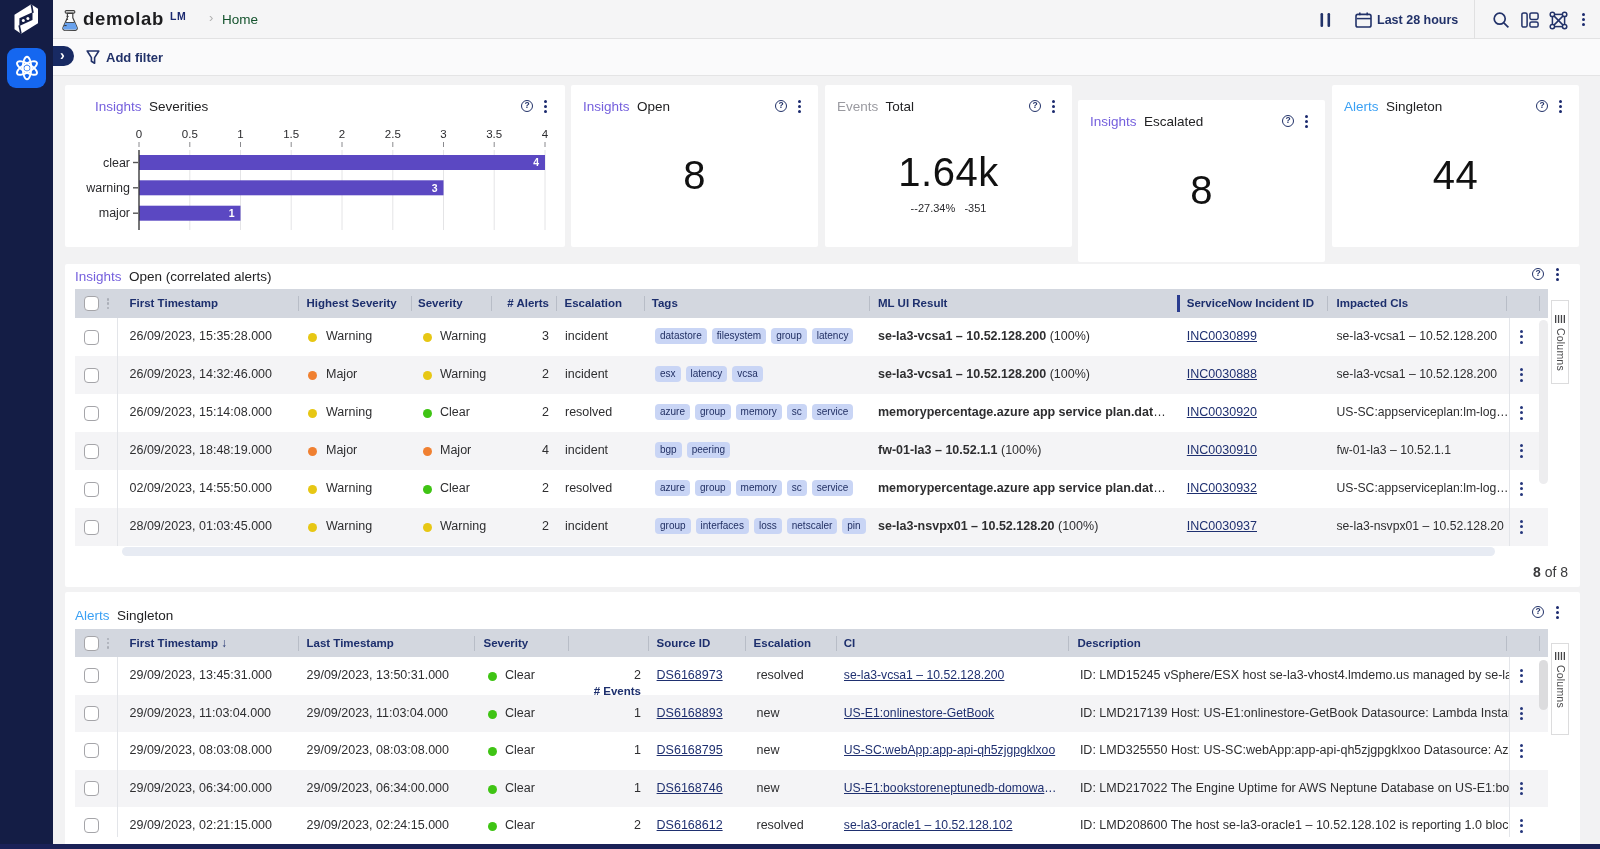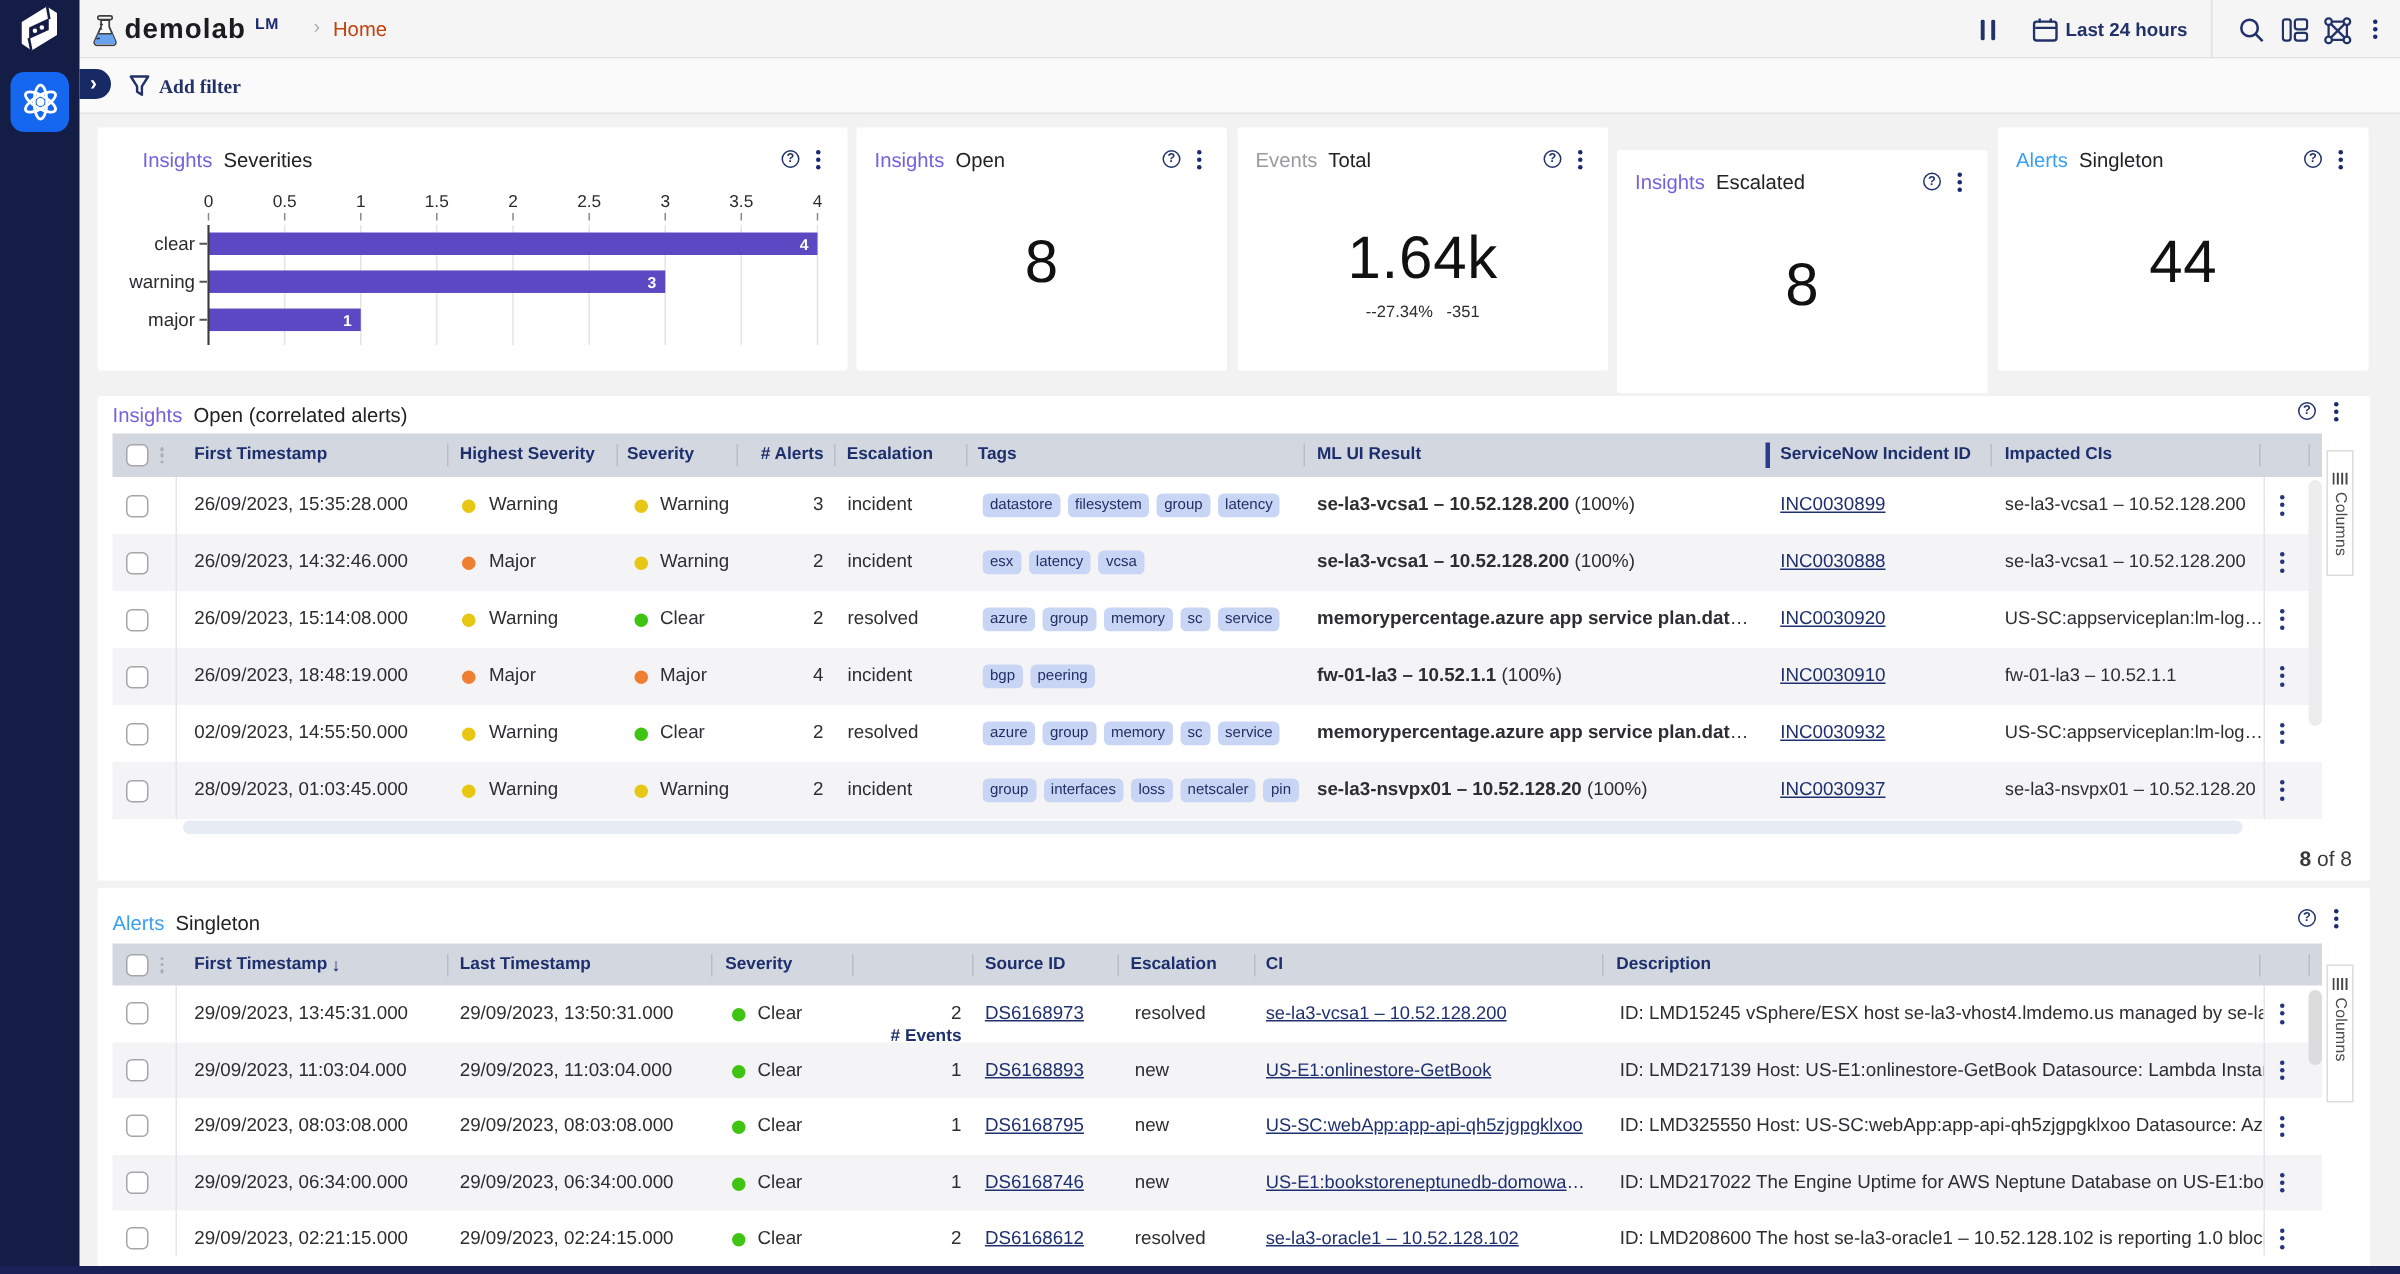--- a/index.html
+++ b/index.html
@@ -61,32 +61,32 @@
 <path d="M6.4 3.4 V7.8 L2.0 17.6 a1.9 1.9 0 0 0 1.75 2.7 h10.6 a1.9 1.9 0 0 0 1.75 -2.7 L11.8 7.8 V3.4 Z" fill="#fdfdfd" stroke="#3f3f3f" stroke-width="1.15"></path>
 <path d="M4.6 12.3 h9.1 l2.2 5.2 a1.35 1.35 0 0 1 -1.25 1.9 H3.5 a1.35 1.35 0 0 1 -1.25 -1.9 Z" fill="#69a2ee"></path>
 <line x1="4.6" y1="12.5" x2="13.6" y2="12.5" stroke="#3f3f3f" stroke-width="0.9"></line>
 <line x1="5.6" y1="6.4" x2="7.7" y2="6.4" stroke="#3f3f3f" stroke-width="1"></line>
 <line x1="5.1" y1="9.4" x2="7.1" y2="9.4" stroke="#3f3f3f" stroke-width="1"></line>
 <line x1="3.2" y1="15.6" x2="5.6" y2="15.6" stroke="#2f2f2f" stroke-width="1"></line>
 </svg>
 <div class="abs" style="left:30px;top:8px;font-size:18.5px;font-weight:bold;color:#1c1c1e;letter-spacing:0.7px;">demolab</div>
 <div class="abs" style="left:117px;top:10px;font-size:10.5px;font-weight:bold;color:#1b2a70;letter-spacing:0.5px;">LM</div>
 <div class="abs" style="left:156px;top:10px;color:#b0b0b0;font-size:13px;">›</div>
-<div class="abs" style="left:169px;top:12px;font-size:13.5px;color:#c2410c;">Home</div>
+<div class="abs" style="left:169px;top:12px;font-size:13.5px;color:#14532d;">Home</div>
 <svg class="abs" style="left:1267px;top:13px;" width="11" height="14" viewBox="0 0 11 14">
 <rect x="0.5" y="0" width="2.6" height="14" rx="1.2" fill="#223269"></rect>
 <rect x="7.5" y="0" width="2.6" height="14" rx="1.2" fill="#223269"></rect>
 </svg>
 <svg class="abs" style="left:1302px;top:12px;" width="17" height="16" viewBox="0 0 17 16">
 <rect x="1" y="2.4" width="15" height="12.6" rx="1.8" fill="none" stroke="#223269" stroke-width="1.6"></rect>
 <line x1="1.8" y1="6.6" x2="16" y2="6.6" stroke="#223269" stroke-width="1.5"></line>
 <line x1="4.8" y1="0.4" x2="4.8" y2="3.2" stroke="#223269" stroke-width="1.6"></line>
 <line x1="12.2" y1="0.4" x2="12.2" y2="3.2" stroke="#223269" stroke-width="1.6"></line>
 </svg>
-<div class="abs" style="left:1324px;top:13px;font-size:12.5px;font-weight:600;color:#223269;">Last 24 hours</div>
+<div class="abs" style="left:1324px;top:13px;font-size:12.5px;font-weight:600;color:#223269;">Last 28 hours</div>
 <div class="abs" style="left:1421px;top:0;width:1px;height:39px;background:#e0e0e1;"></div>
 <svg class="abs" style="left:1440px;top:12px;" width="17" height="17" viewBox="0 0 17 17">
 <circle cx="6.7" cy="6.7" r="5.5" fill="none" stroke="#223269" stroke-width="1.7"></circle>
 <line x1="10.8" y1="10.8" x2="15.4" y2="15.4" stroke="#223269" stroke-width="1.7"></line>
 </svg>
 <svg class="abs" style="left:1468px;top:12px;" width="18" height="16" viewBox="0 0 18 16">
 <g fill="none" stroke="#223269" stroke-width="1.5">
 <rect x="0.9" y="0.9" width="5.2" height="14.2" rx="1.7"></rect>
 <rect x="8.9" y="0.9" width="8.2" height="6.6" rx="1.7"></rect>
 <rect x="8.9" y="9.9" width="8.2" height="5.2" rx="1.7"></rect>
@@ -112,21 +112,21 @@
       <i></i>
     </div>
 </div>
 <div id="filterbar" class="abs">
 <div class="abs" style="left:0;top:7px;width:21px;height:20px;background:#182a63;border-radius:0 10px 10px 0;">
 <span style="position:absolute;left:7px;top:1px;color:#fff;font-size:14px;font-weight:bold;">›</span>
 </div>
 <svg class="abs" style="left:33px;top:11px;" width="14" height="15" viewBox="0 0 14 15">
 <path d="M1.2 1 h11.6 L8.6 7.6 v5.6 L5.4 11.2 V7.6 Z" fill="none" stroke="#223269" stroke-width="1.6" stroke-linejoin="round"></path>
 </svg>
-<div class="abs" style="left:53px;top:11px;font-size:13px;font-weight:600;color:#223269;font-family:Liberation Serif, serif;">Add filter</div>
+<div class="abs" style="left:53px;top:11px;font-size:13px;font-weight:600;color:#223269;">Add filter</div>
 </div>
 <div class="card" style="left:65px;top:85px;width:500px;height:162px;">
 <div class="abs" style="left:11px;top:14px;white-space:nowrap;margin-left:19px;"><span class="t-purple">Insights</span>&nbsp; <span class="t-dark">Severities</span></div>
 <div class="qicon" style="left:456px;top:15px;">?</div>
 <div class="kebab" style="left:479px;top:15px;">
       <i></i>
       <i></i>
       <i></i>
     </div>
 <svg class="abs" style="left:0;top:0;" width="500" height="162" viewBox="0 0 500 162">

